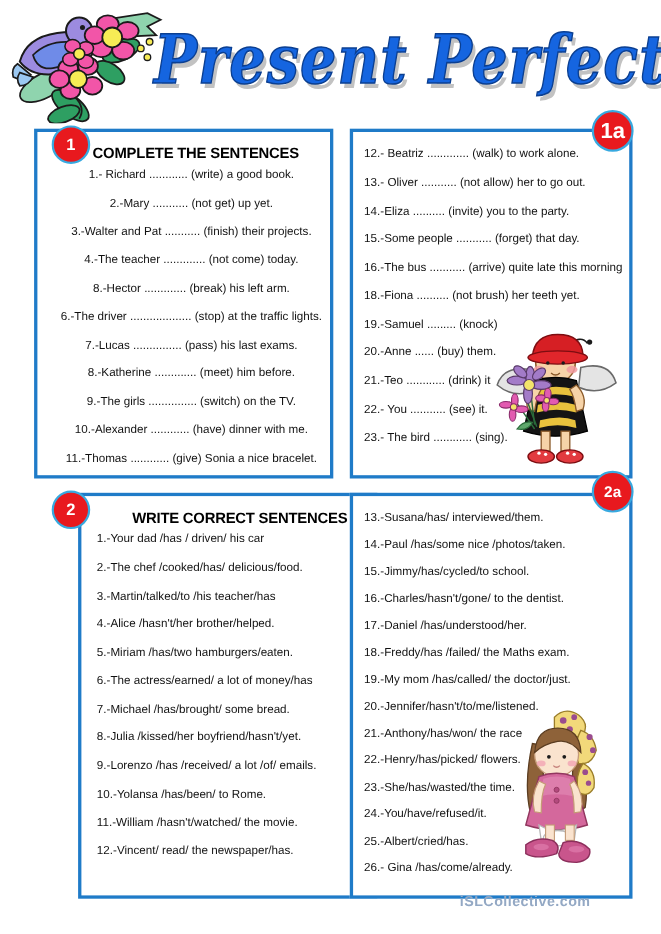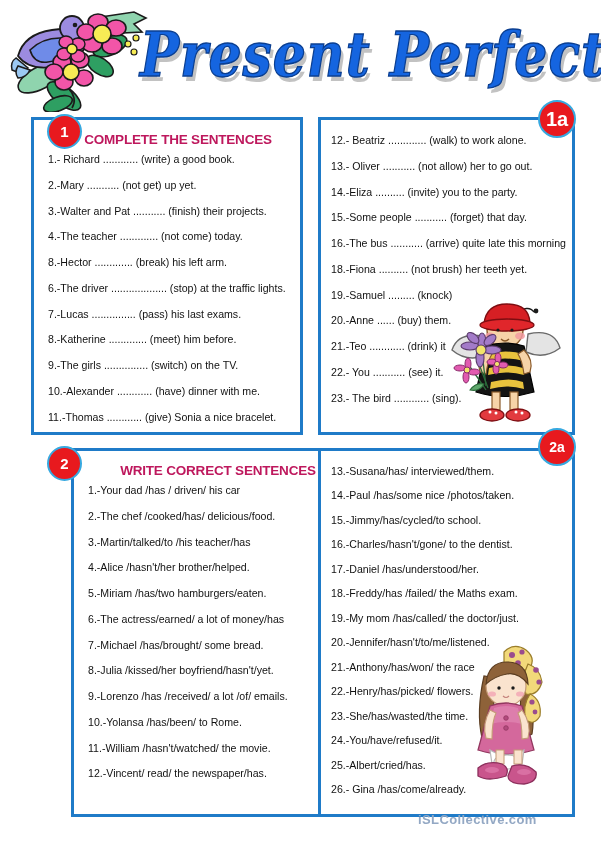--- a/index.html
+++ b/index.html
@@ -59,41 +59,41 @@
   }
   #badge-1  { left:47px;  top:114px; width:35px; height:35px; }
   #badge-1a { left:538px; top:100px; width:38px; height:38px; font-size:20px; }
   #badge-2  { left:47px;  top:446px; width:35px; height:35px; }
   #badge-2a { left:538px; top:428px; width:38px; height:38px; font-size:14px; }
 
   
   .ex-heading {
     text-align:center;
     font-size:13.5px; font-weight:bold;
-    color:#be185d;
+    color:#000000;
     letter-spacing:-0.2px;
     margin:6px 0 4px 22px;
     font-family:"Liberation Sans", sans-serif;
   }
 
   
   ol.sent-list { list-style:none; margin:0; padding:0; }
   .sent {
     font-size:10.6px;
     color:#111111;
     line-height:1.15;
     white-space:nowrap;
     font-family:"Liberation Sans", sans-serif;
   }
   #panel-1 .sent  { padding:0 0 0 14px; margin-bottom:13.6px; }
   #panel-1a .sent { padding:0 0 0 10px; margin-bottom:13.6px; }
   #panel-2 .sent  { padding:0 0 0 14px; margin-bottom:13.6px; }
   #panel-2a .sent { padding:0 0 0 10px; margin-bottom:12.3px; }
 
-  #panel-1 .sent-wrap  { padding-top:2px; }
+  #panel-1 .sent-wrap  { padding-top:2px;text-align:center; }
   #panel-1a .sent-wrap { padding-top:8px; }
   #panel-2 .sent-wrap  { padding-top:2px; }
   #panel-2a .sent-wrap { padding-top:8px; }
 
   
   .clip-bee  { position:absolute; right:8px;  bottom:4px;  width:118px; height:128px; z-index:5; }
   .clip-doll { position:absolute; right:12px; bottom:22px; width:104px; height:150px; z-index:5; }
 
   
   .watermark {

